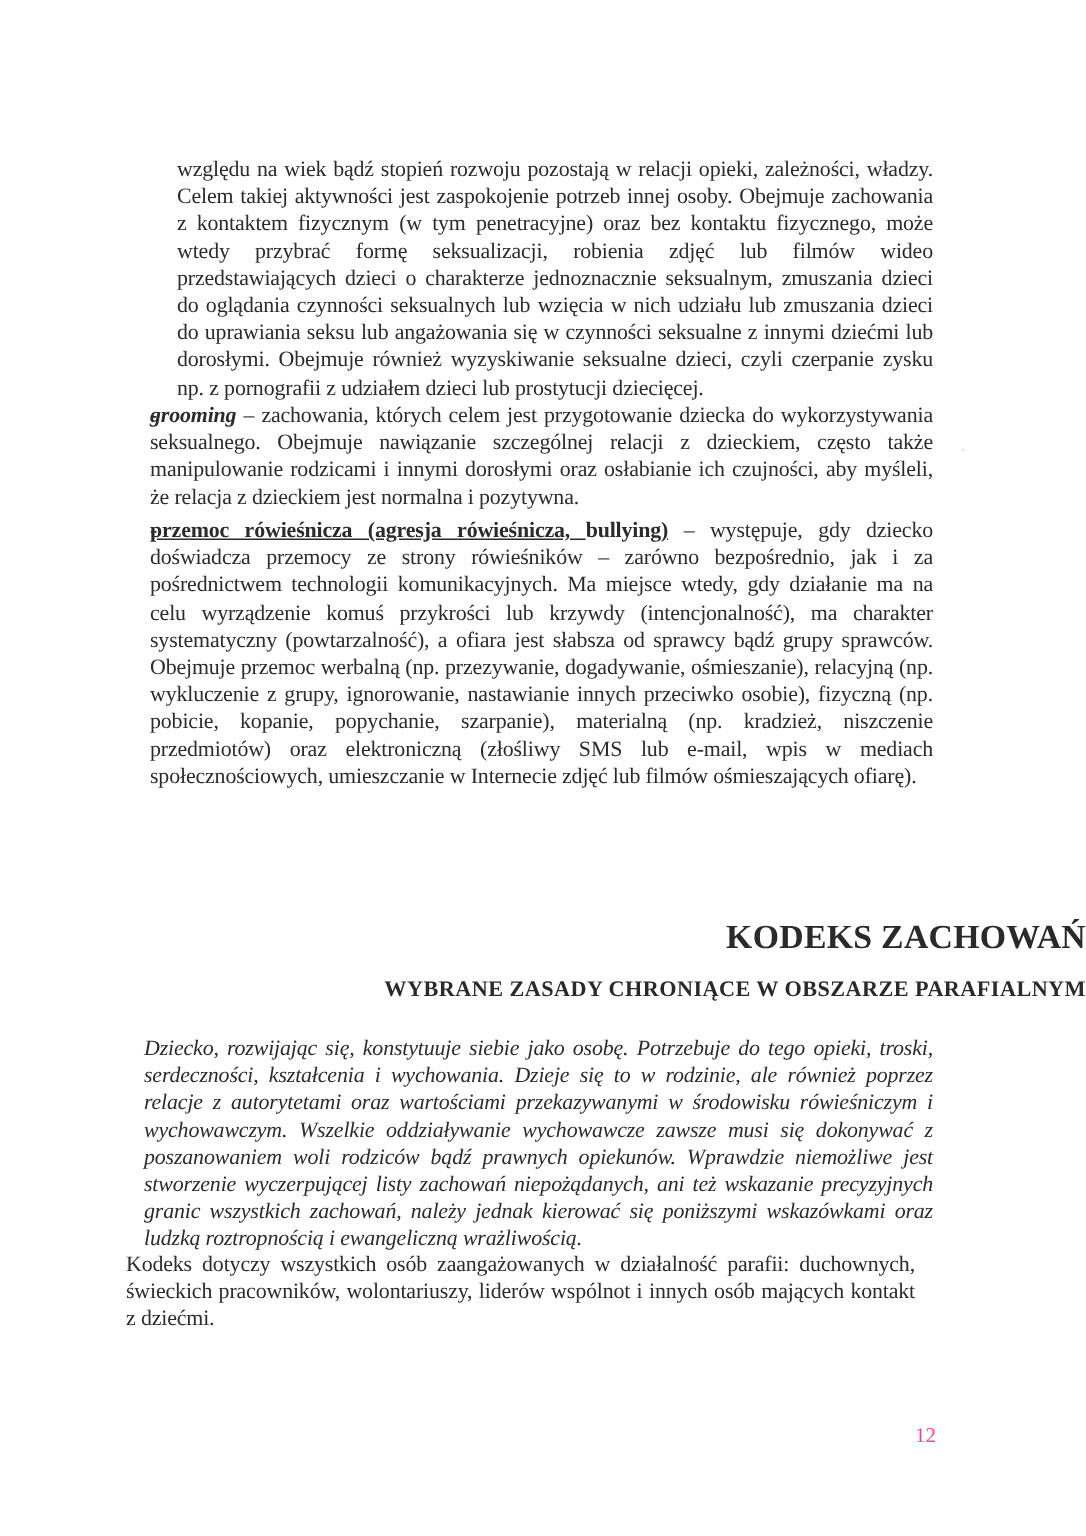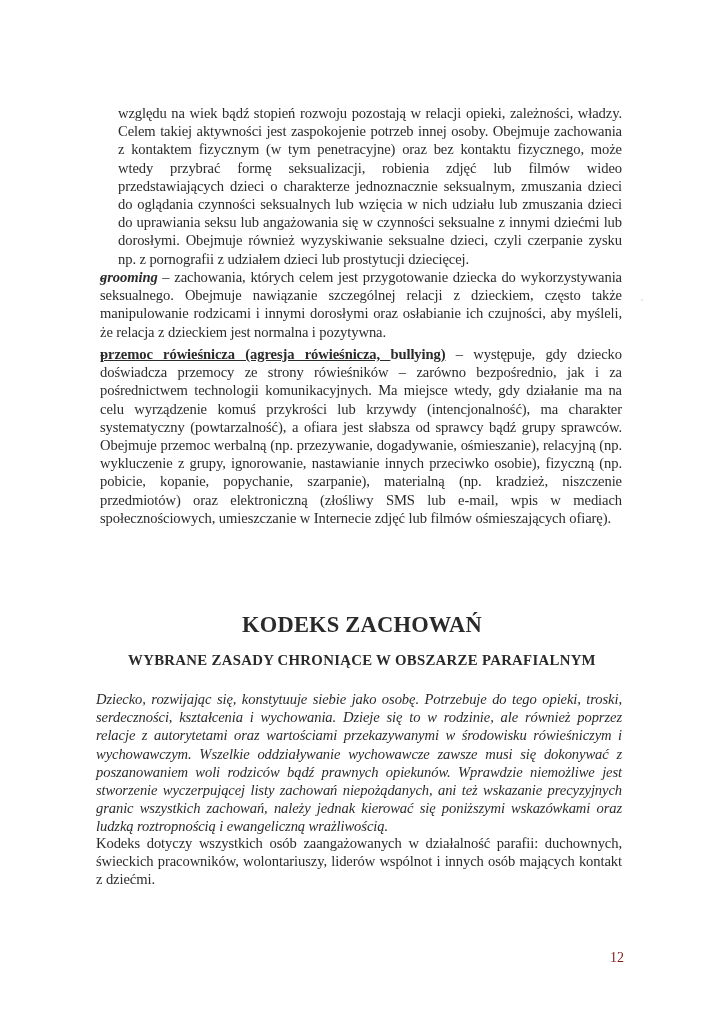--- a/index.html
+++ b/index.html
@@ -57,21 +57,21 @@
     .bullet-grooming { top: 268px; }
     .bullet-bullying { top: 345px; }
     .term-italic-bold { font-weight: bold; font-style: italic; }
     .term-bold { font-weight: bold; text-decoration: underline; }
     .term-bold-italic { font-weight: bold; }
 
     .heading-block {
       position: absolute;
       left: 0;
       width: 724px;
-      text-align: center;
+      text-align: right;
     }
     .heading-title {
       top: 612px;
       font-size: 22.5px;
       font-weight: bold;
       letter-spacing: 0.2px;
       color: #2a2a2a;
     }
     .heading-subtitle {
       top: 652px;
@@ -80,30 +80,30 @@
       letter-spacing: 0.3px;
       color: #2a2a2a;
     }
     .para-code1 {
       left: 96px;
       top: 690px;
       width: 526px;
       font-style: italic;
     }
     .para-code2 {
-      left: 96px;
+      left: 84px;
       top: 834px;
       width: 526px;
     }
     .page-number {
       position: absolute;
       left: 610px;
       top: 950px;
       font-size: 14px;
-      color: #7f1d1d;
+      color: #ec4899;
     }
     .scan-mark {
       position: absolute;
       left: 641px;
       top: 299px;
       width: 2px;
       height: 2px;
       background: #e8e8e8;
     }
   </style>

